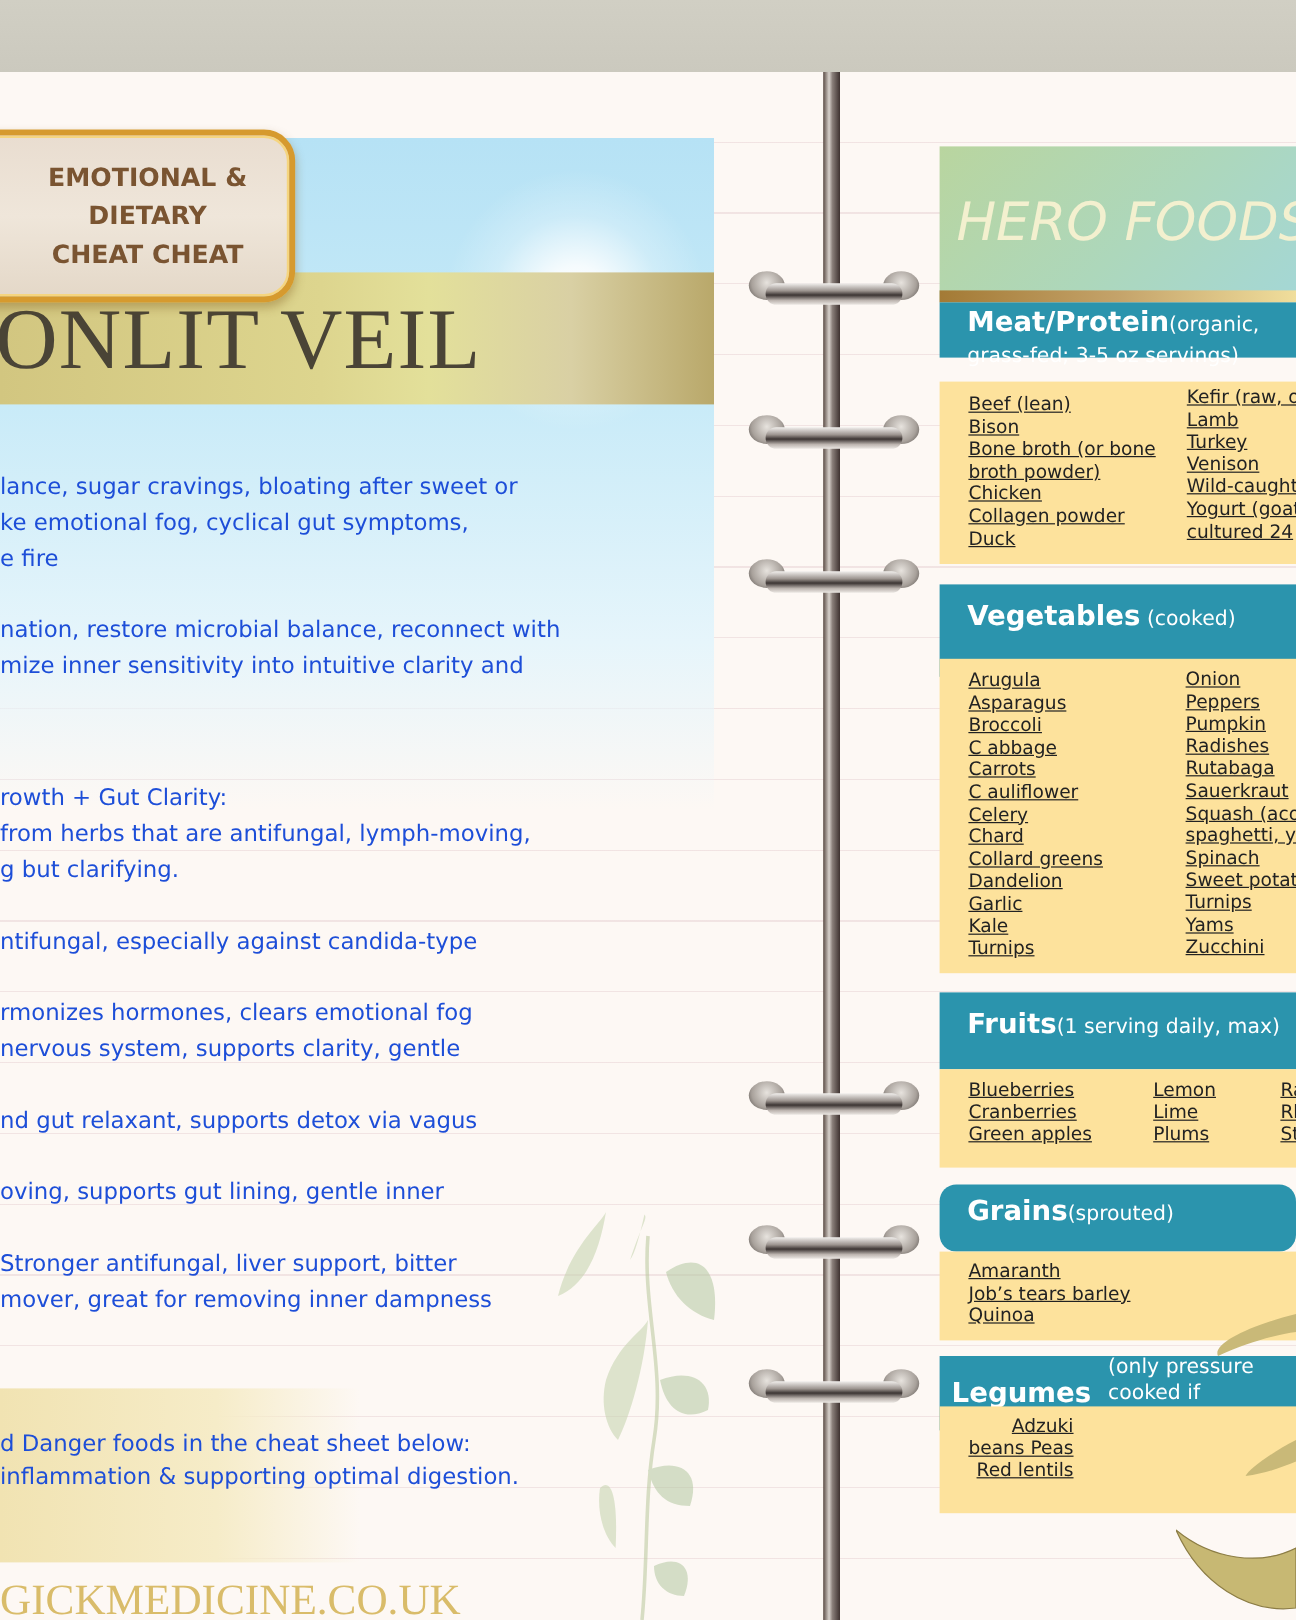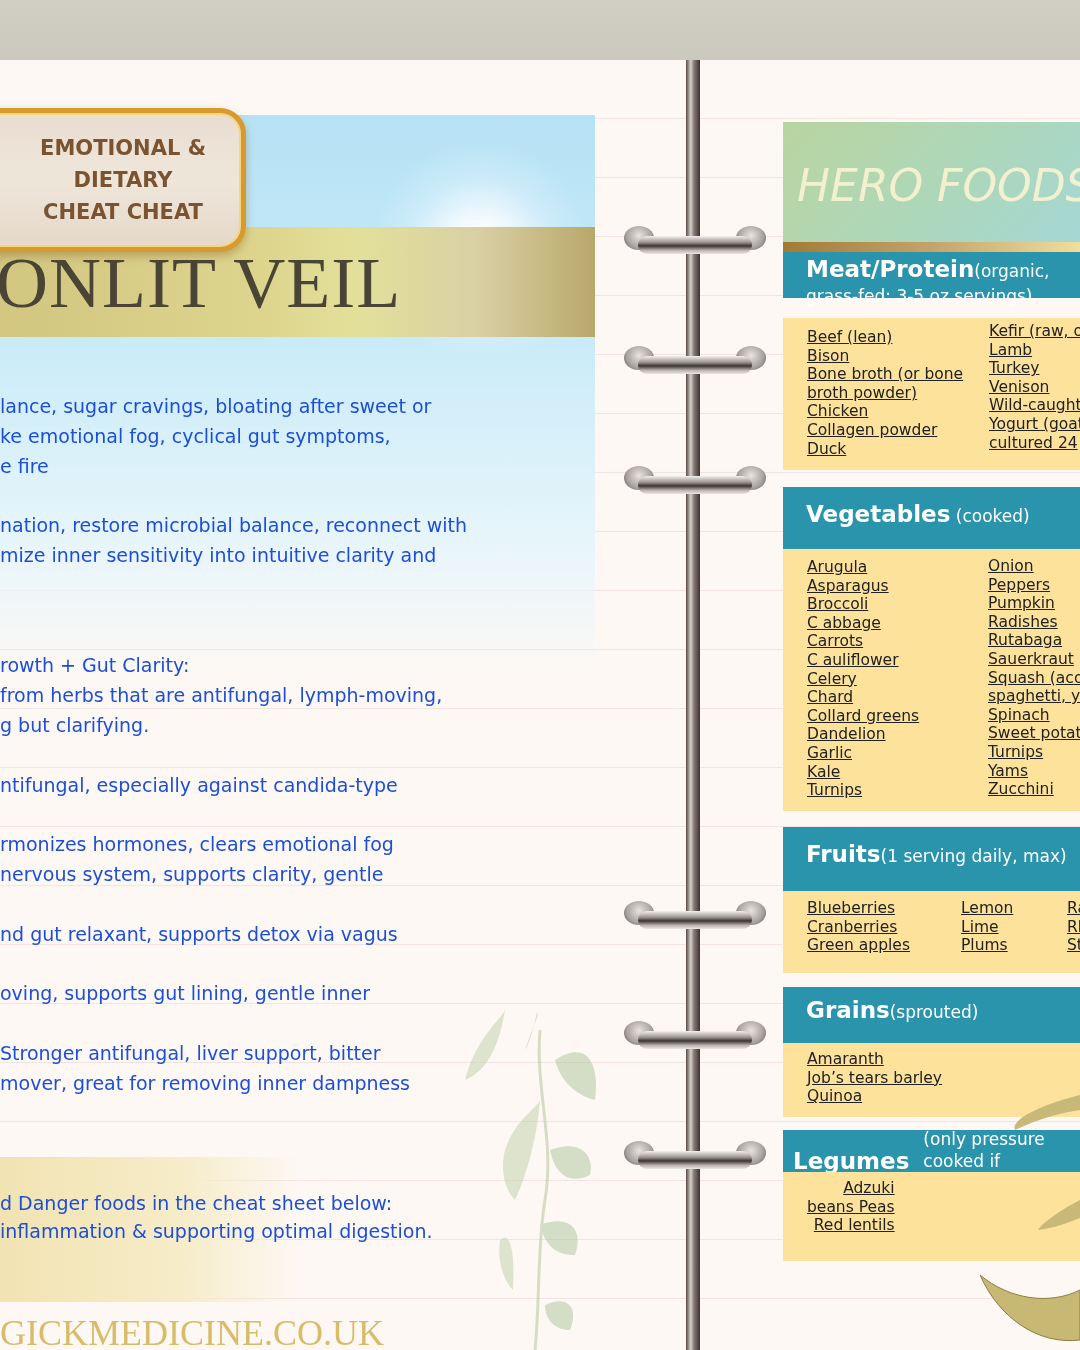--- a/index.html
+++ b/index.html
@@ -316,21 +316,21 @@
     <div>Lime</div>
     <div>Plums</div>
   </div>
   <div class="col" style="left:284px; top:8px;">
     <div>Ra</div>
     <div>Rh</div>
     <div>St</div>
   </div>
 </div>
 
-<div class="cat-header" style="top:987px; height:56px; padding:10px 0 0 23px;">
+<div class="cat-header" style="top:987px; height:56px; padding:10px 0 0 23px;border-radius:14px;">
   <span class="name">Grains</span><span class="sub">(sprouted)</span>
 </div>
 <div class="cat-body" style="top:1043px; height:74px;">
   <div class="col" style="left:24px; top:7px;">
     <div>Amaranth</div>
     <div>Job’s tears barley</div>
     <div>Quinoa</div>
   </div>
 </div>
 

